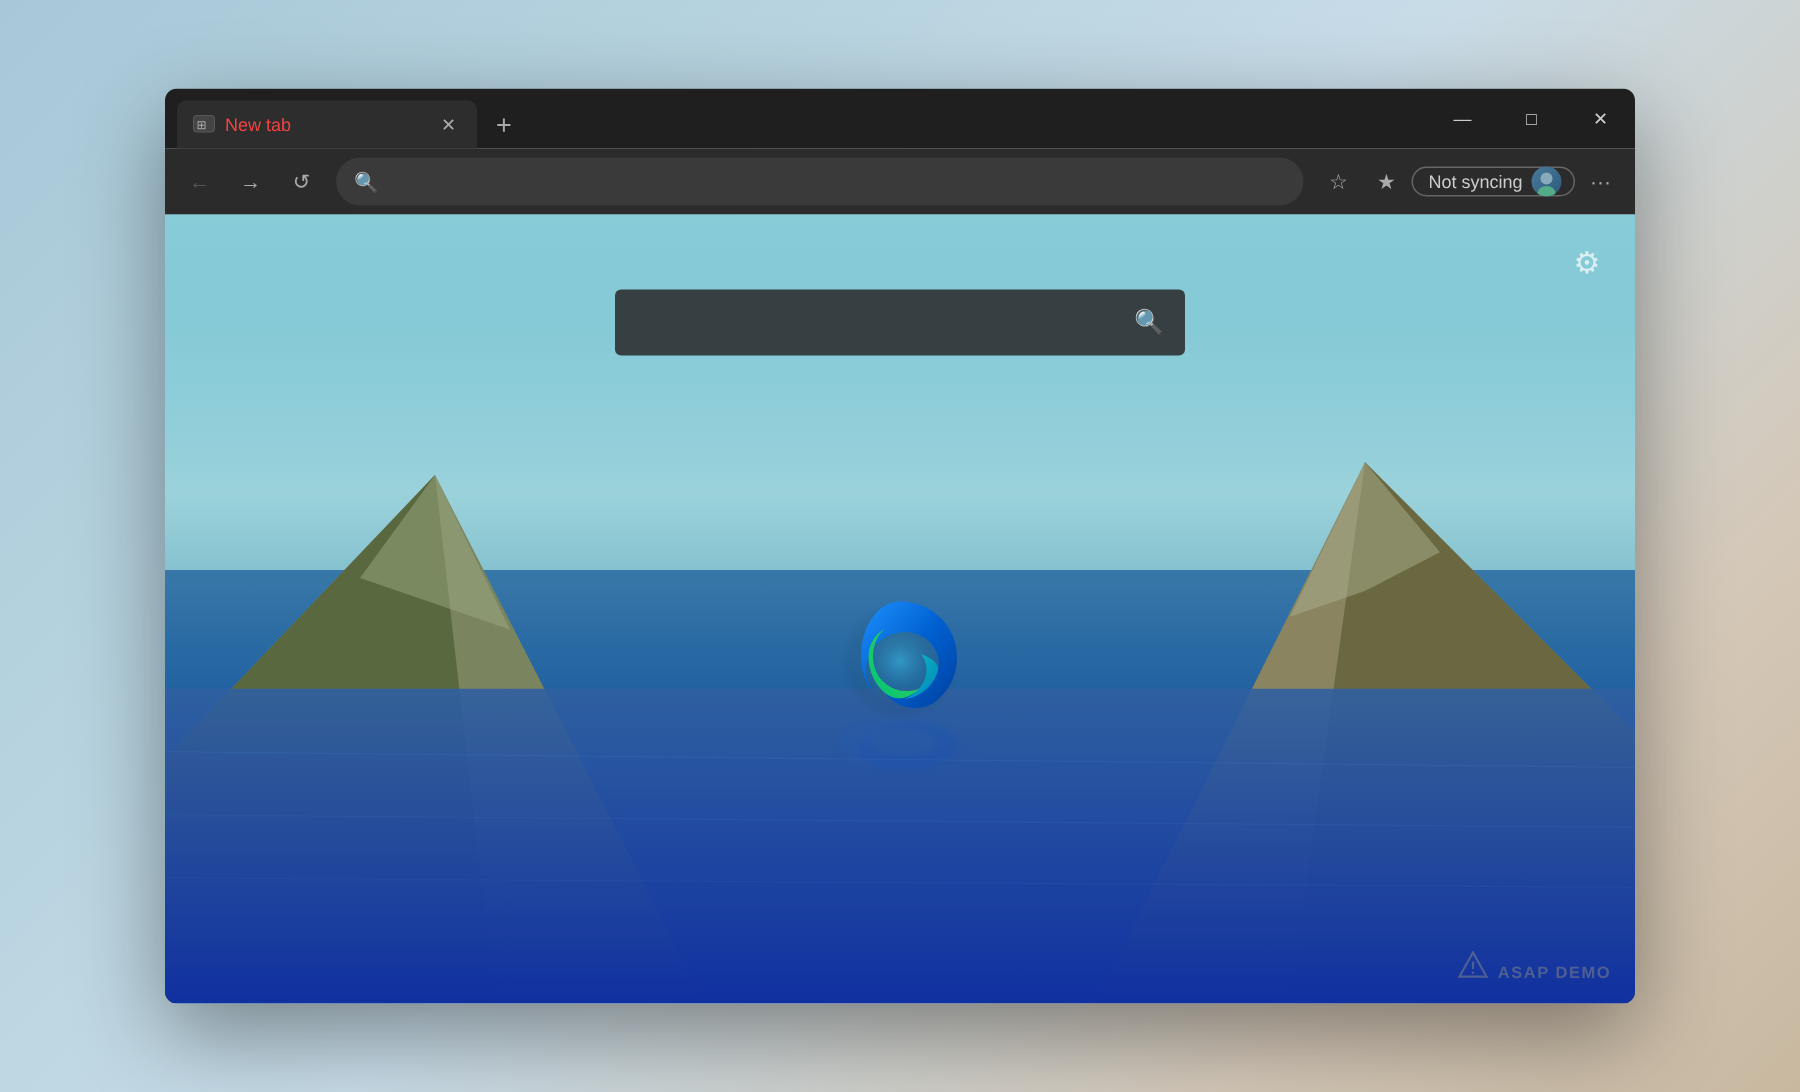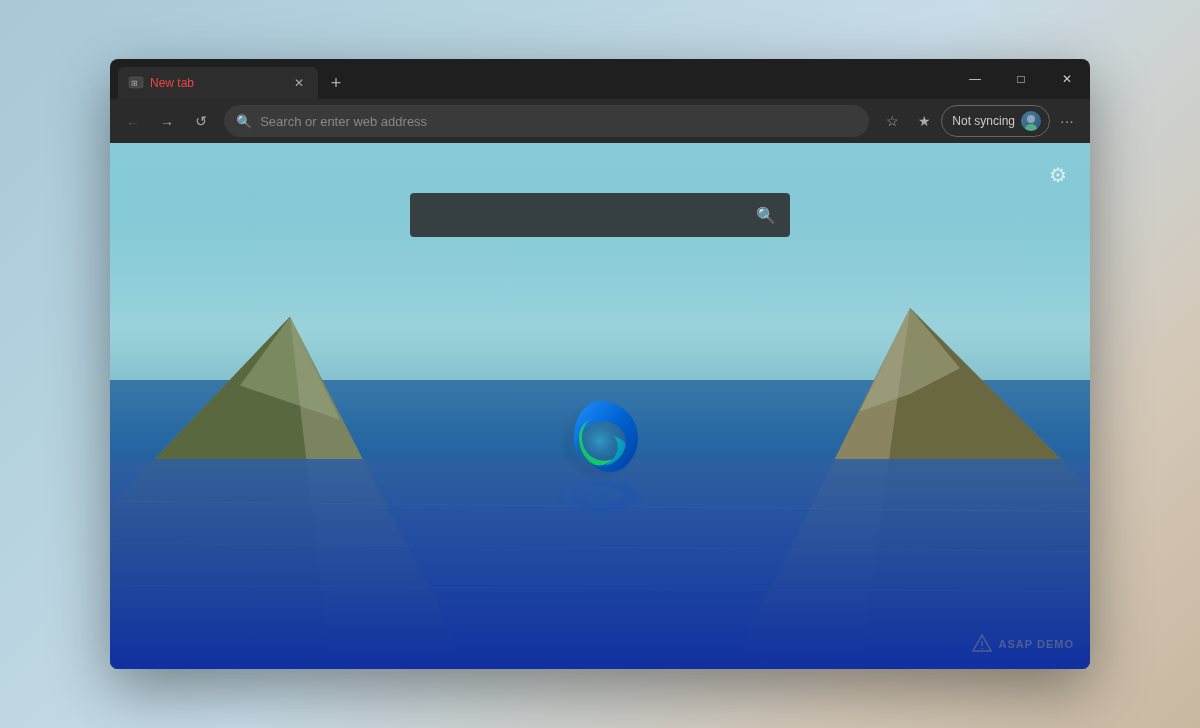--- a/index.html
+++ b/index.html
@@ -191,21 +191,21 @@
       display: flex;
       align-items: center;
       gap: 6px;
       background: transparent;
       border: 1px solid #666;
       border-radius: 16px;
       padding: 3px 8px 3px 10px;
       cursor: pointer;
       color: #ccc;
       font-size: 12px;
-      height: 32px;
+      height: 20px;
     }
 
     .profile-avatar {
       width: 20px;
       height: 20px;
       border-radius: 50%;
       background: linear-gradient(135deg, #4a7a9b, #2d5a7a);
       overflow: hidden;
       flex-shrink: 0;
     }
@@ -331,21 +331,21 @@
       width: 100%;
       height: 100%;
     }
 
     
     .watermark {
       position: absolute;
       bottom: 14px;
       right: 16px;
       display: flex;
-      align-items: center;
+      align-items: flex-end;
       gap: 6px;
       opacity: 0.5;
     }
 
     .watermark-icon {
       width: 22px;
       height: 22px;
     }
 
     .watermark-text {
@@ -382,21 +382,20 @@
     </div>
   </div>
 
   <div class="toolbar">
     <div class="nav-btn disabled">←</div>
     <div class="nav-btn">→</div>
     <div class="nav-btn">↺</div>
 
     <div class="address-bar">
       <span class="search-icon-nav">🔍</span>
-      <input class="address-input" type="text" placeholder="Search or enter web address" style="">
     </div>
 
     <div class="toolbar-right">
       <div class="toolbar-btn">☆</div>
       <div class="toolbar-btn">★</div>
       <div class="profile-btn">
         <span>Not syncing</span>
         <div class="profile-avatar">
           <svg viewBox="0 0 20 20" width="20" height="20">
             <circle cx="10" cy="8" r="4" fill="#8ab"></circle>

